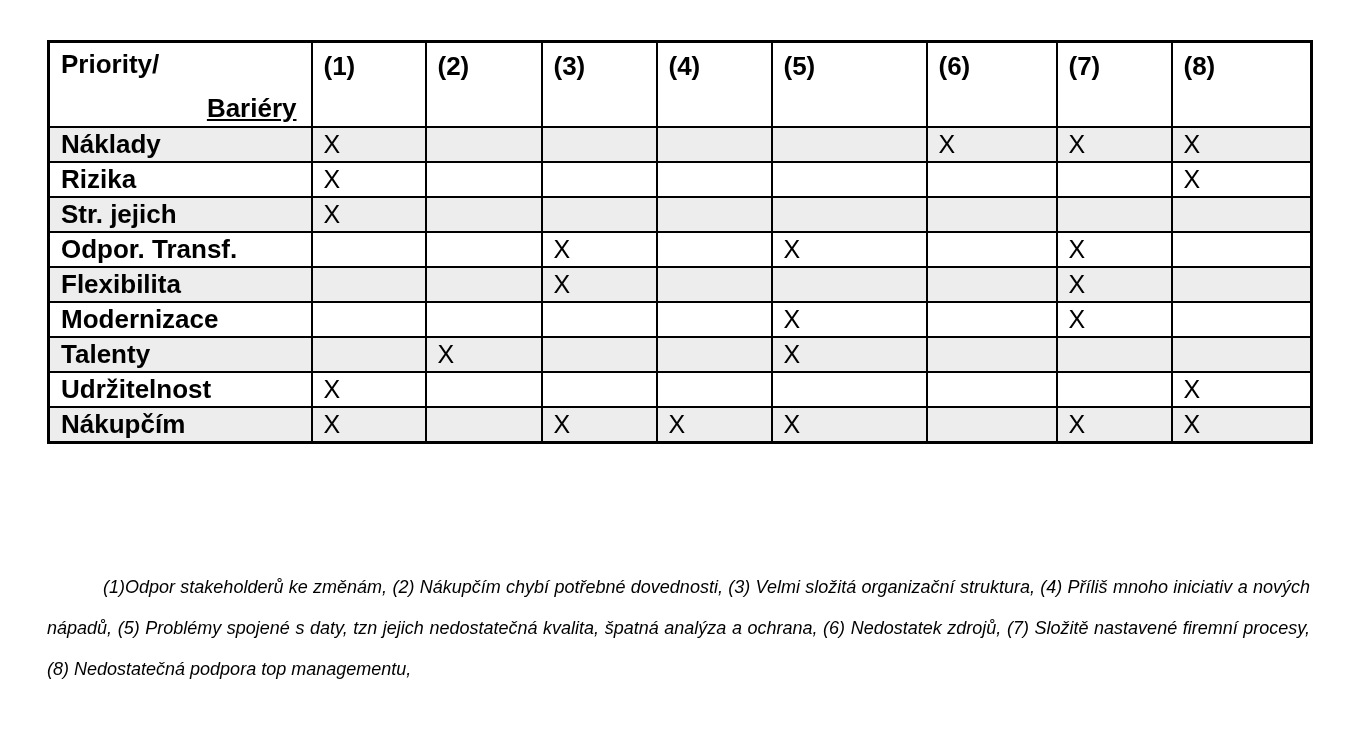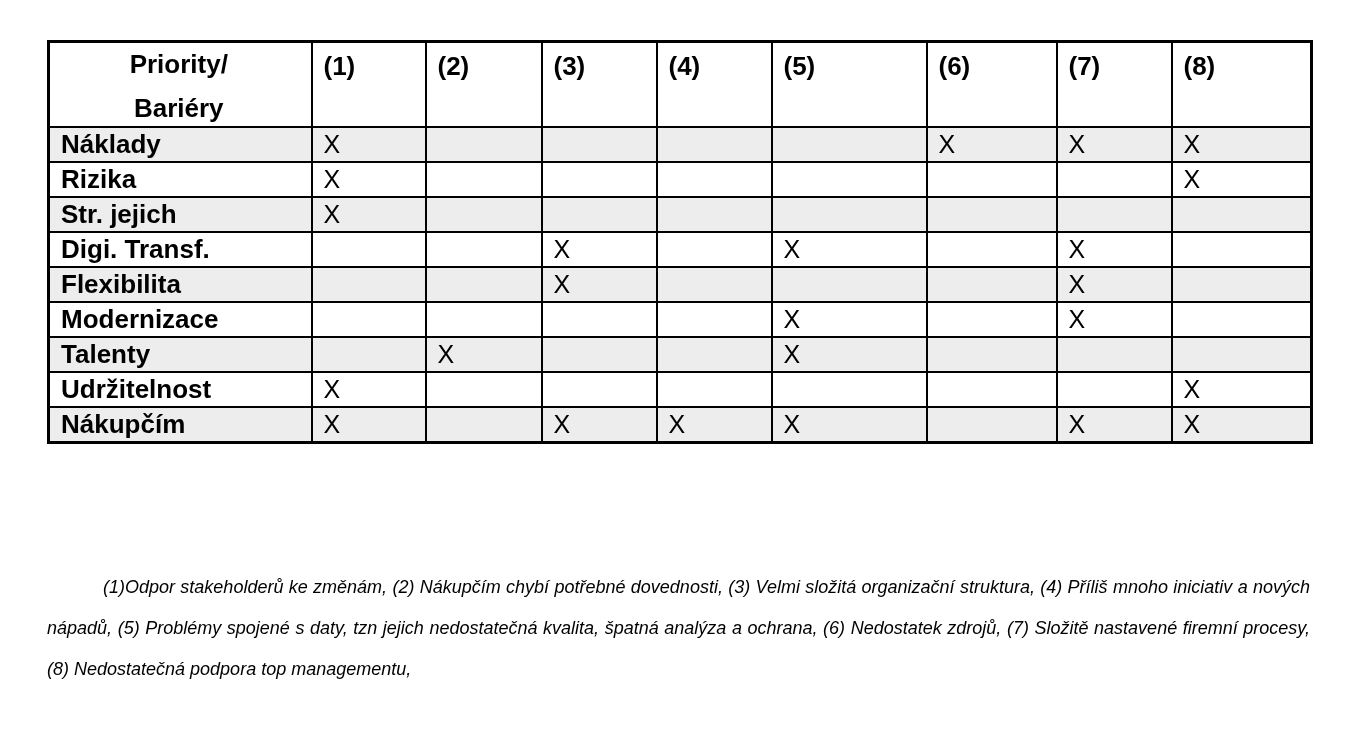--- a/index.html
+++ b/index.html
@@ -23,22 +23,22 @@
   .colh{
     text-align:left;vertical-align:top;
     padding:8px 0 0 11px;
     font-size:26px;font-weight:bold;
   }
   .corner{vertical-align:top;padding:0;}
   .corner-box{
     display:flex;flex-direction:column;justify-content:space-between;
     height:75px;padding:6px 14px 0 11px;
   }
-  .corner-line1{font-weight:bold;font-size:26px;text-align:center;}
-  .corner-line2{font-weight:bold;font-size:26px;text-align:center;}
+  .corner-line1{font-weight:bold;font-size:26px;text-align:left;}
+  .corner-line2{font-weight:bold;font-size:26px;text-align:right;text-decoration:underline;}
 
   .lbl{
     font-weight:bold;font-size:26px;
     padding-left:11px;vertical-align:middle;text-align:left;
   }
   .mk{
     font-weight:normal;font-size:25px;
     padding-left:11px;vertical-align:middle;text-align:left;
     font-family:"Liberation Sans",sans-serif;
   }
@@ -112,21 +112,21 @@
         <td class="mk">X</td>
         <td class="mk"></td>
         <td class="mk"></td>
         <td class="mk"></td>
         <td class="mk"></td>
         <td class="mk"></td>
         <td class="mk"></td>
         <td class="mk"></td>
       </tr>
       <tr>
-        <td class="lbl">Digi. Transf.</td>
+        <td class="lbl">Odpor. Transf.</td>
         <td class="mk"></td>
         <td class="mk"></td>
         <td class="mk">X</td>
         <td class="mk"></td>
         <td class="mk">X</td>
         <td class="mk"></td>
         <td class="mk">X</td>
         <td class="mk"></td>
       </tr>
       <tr>

